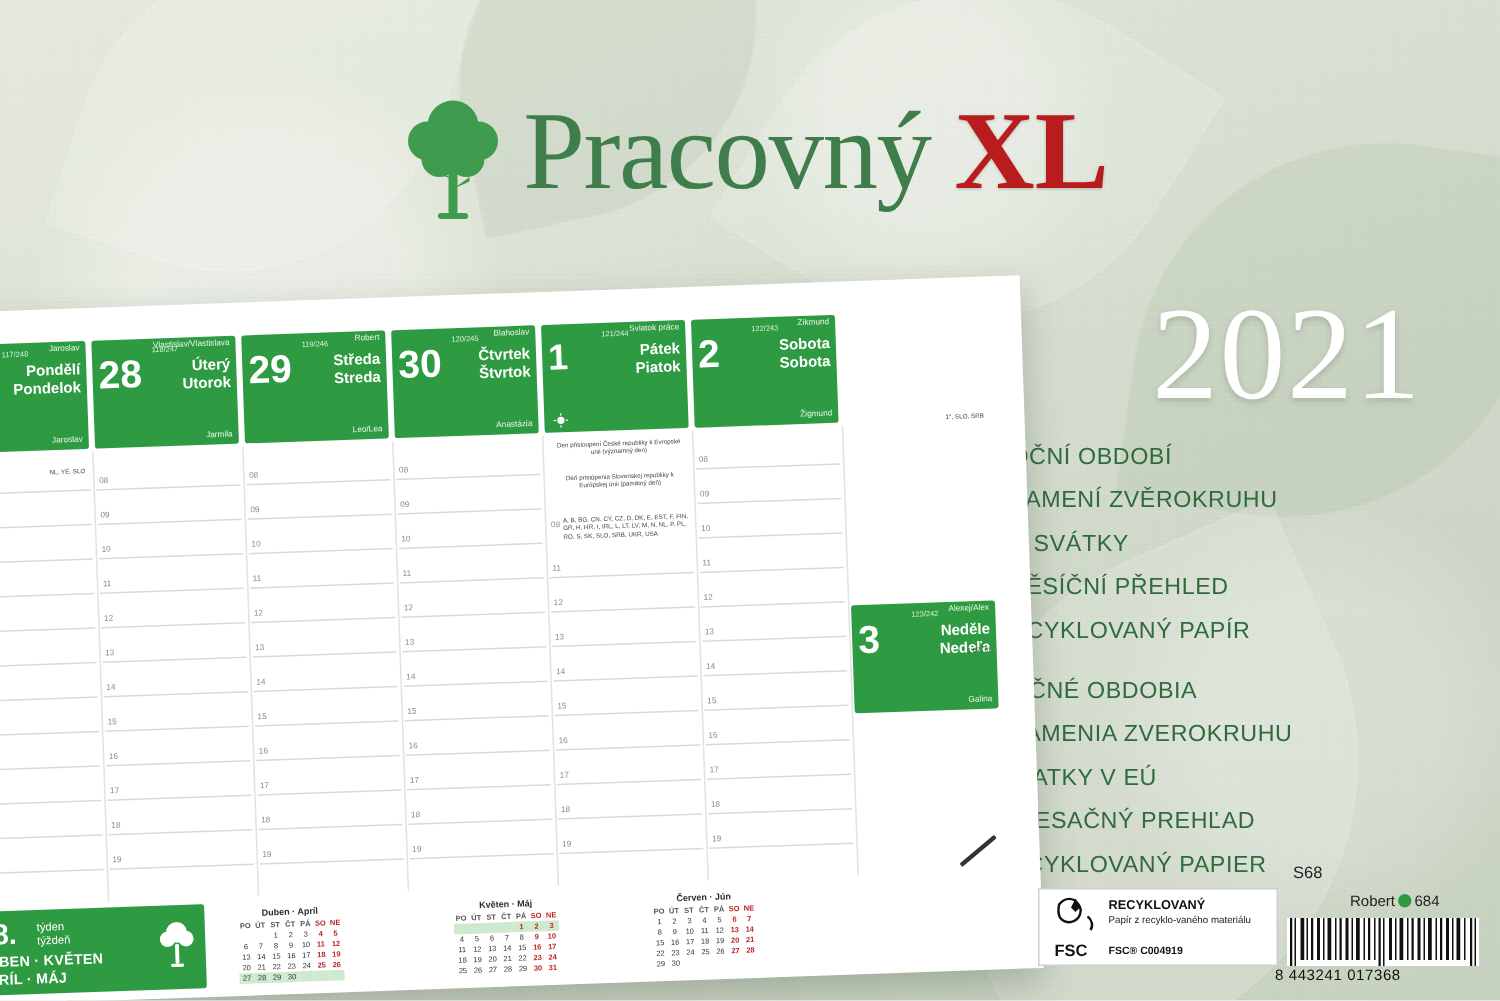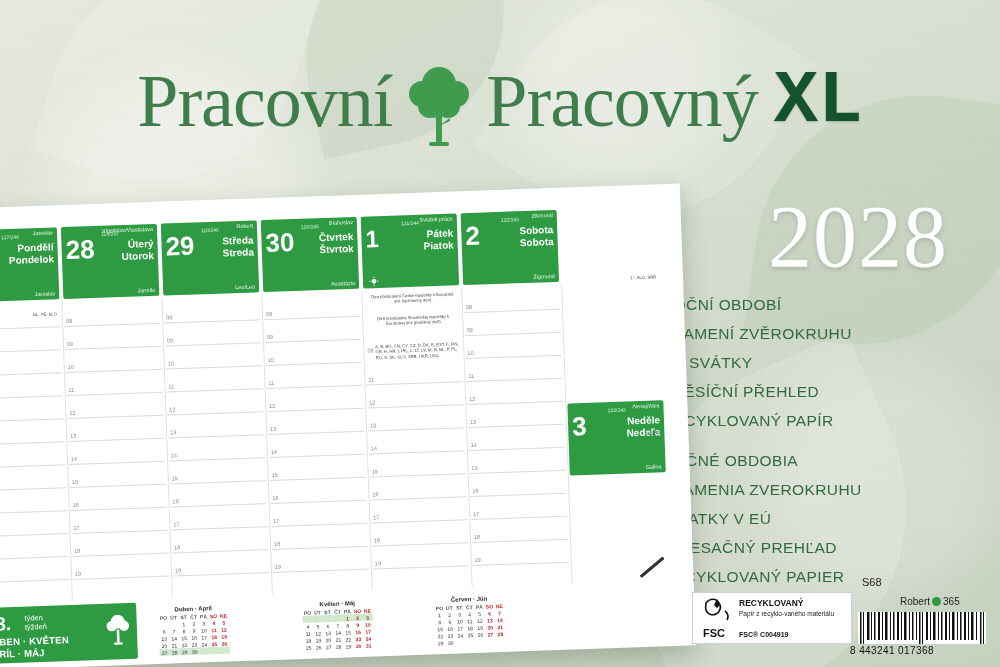--- a/index.html
+++ b/index.html
@@ -39,22 +39,22 @@
     text-align:center;
     display:flex;align-items:center;justify-content:center;gap:6px;
   }
   .title-a,.title-b{
     font-size:74px;letter-spacing:-1px;font-weight:400;
     font-family:"Liberation Serif", serif;
   }
   .title-a{color:#3f7d4b;}
   .title-b{color:#3f7d4b;}
   .title-xl{
-    font-size:74px;font-weight:700;color:#14532d;
-    font-family:Liberation Mono, monospace;
+    font-size:74px;font-weight:700;color:#b91c1c;
+    font-family:Liberation Serif, serif;
     text-shadow:0 1px 2px rgba(80,100,80,.35);
     margin-left:10px;
   }
   .tree-ico{width:74px;height:86px;margin:0 4px;position:relative;top:4px;}
 
   
   .year{
     position:absolute;right:52px;top:186px;
     font-size:88px;color:#ffffff;font-weight:400;
     font-family:"Liberation Serif", serif;
@@ -166,42 +166,41 @@
 <div class="bg"></div>
 <div class="leaf" style="left:60px;top:-40px;width:230px;height:230px;transform:rotate(18deg);"></div>
 <div class="leaf dark" style="left:300px;top:-70px;width:210px;height:210px;transform:rotate(-12deg);"></div>
 <div class="leaf" style="left:520px;top:-20px;width:250px;height:250px;transform:rotate(32deg);"></div>
 <div class="leaf dark" style="left:760px;top:90px;width:260px;height:260px;transform:rotate(8deg);"></div>
 <div class="leaf" style="left:620px;top:380px;width:300px;height:300px;transform:rotate(-24deg);"></div>
 <div class="leaf dark" style="left:-60px;top:420px;width:240px;height:240px;transform:rotate(40deg);"></div>
 <div class="noise"></div>
 
 <div class="title-wrap">
-  <span class="title-a">Pracovní</span>
   <span class="tree-ico">
     <svg viewBox="0 0 74 86" width="74" height="86" aria-hidden="true">
       <g fill="#3f9b4e">
         <circle cx="37" cy="22" r="17"></circle>
         <circle cx="20" cy="32" r="13"></circle>
         <circle cx="54" cy="32" r="13"></circle>
         <circle cx="28" cy="44" r="12"></circle>
         <circle cx="46" cy="44" r="12"></circle>
         <circle cx="37" cy="38" r="15"></circle>
         <rect x="34" y="50" width="6" height="30" rx="1"></rect>
         <path d="M37 58 L26 50 L26 53 Z"></path>
         <path d="M37 64 L48 56 L48 59 Z"></path>
         <rect x="27" y="80" width="20" height="4" rx="2"></rect>
       </g>
     </svg>
   </span>
   <span class="title-b">Pracovný</span>
   <span class="title-xl">XL</span>
 </div>
 
-<div class="year">2028</div>
+<div class="year">2021</div>
 
 <div class="features">
   <div>ROČNÍ OBDOBÍ</div>
   <div>ZNAMENÍ ZVĚROKRUHU</div>
   <div>EU SVÁTKY</div>
   <div>3MĚSÍČNÍ PŘEHLED</div>
   <div>RECYKLOVANÝ PAPÍR</div>
 </div>
 
 <div class="features second">
@@ -690,21 +689,21 @@
       <text x="4" y="40" font-size="11" font-weight="700" fill="#111" font-family="Liberation Sans, sans-serif">FSC</text>
     </svg>
   </span>
   <div class="t1">RECYKLOVANÝ</div>
   <div class="t2">Papír z recyklo-vaného materiálu</div>
   <div class="t3">FSC® C004919</div>
 </div>
 
 <div class="code">S68</div>
 <div class="brand">
-  <span>Robert</span><span class="dot"></span><span>365</span>
+  <span>Robert</span><span class="dot"></span><span>684</span>
 </div>
 
 <div class="barcode">
   <svg viewBox="0 0 128 32" width="128" height="32" preserveAspectRatio="none">
     <rect x="0" y="0" width="128" height="32" fill="#ffffff"></rect>
     <g fill="#111">
       <rect x="2" y="0" width="1.5" height="32"></rect>
         <rect x="5" y="0" width="1" height="32"></rect>
       <rect x="9" y="0" width="2.5" height="28"></rect>
         <rect x="13" y="0" width="1" height="28"></rect>

